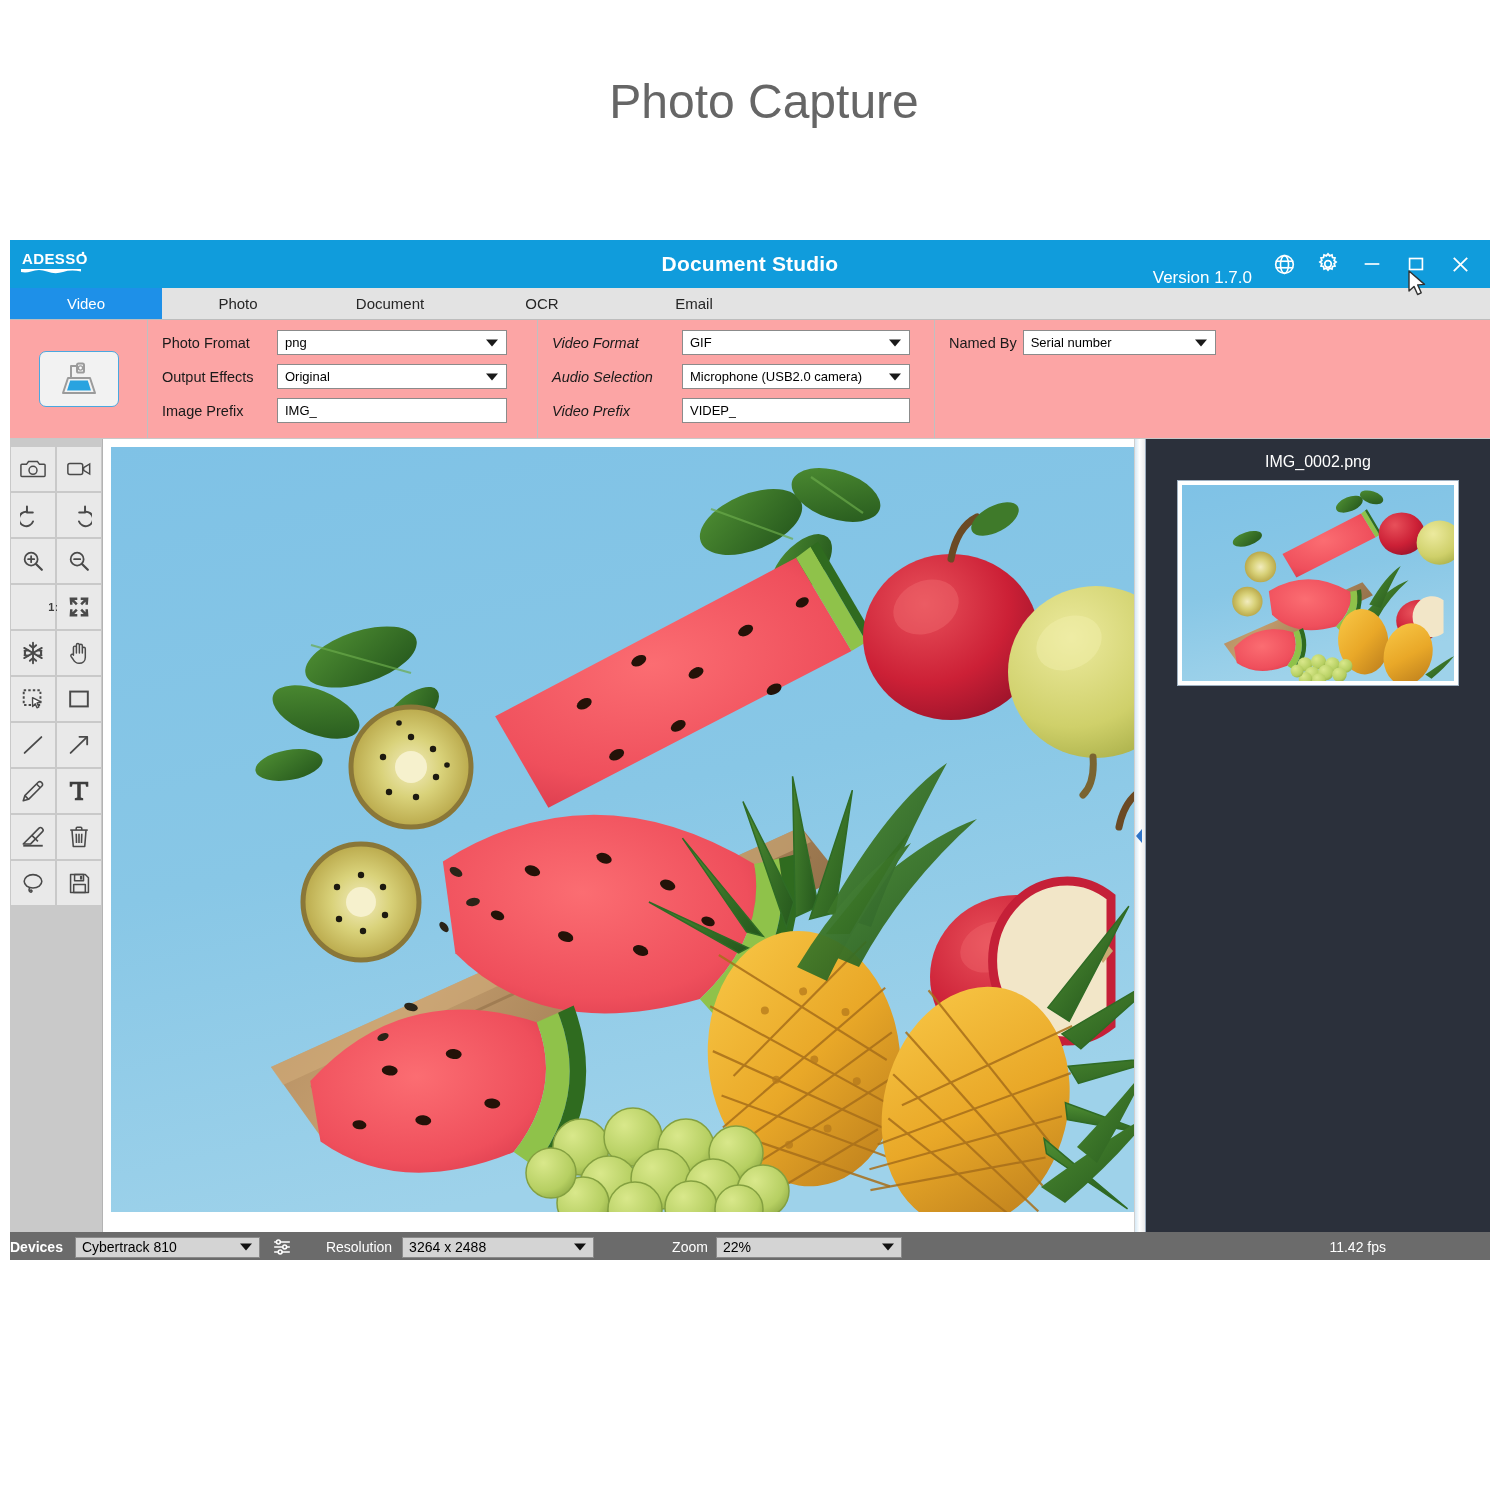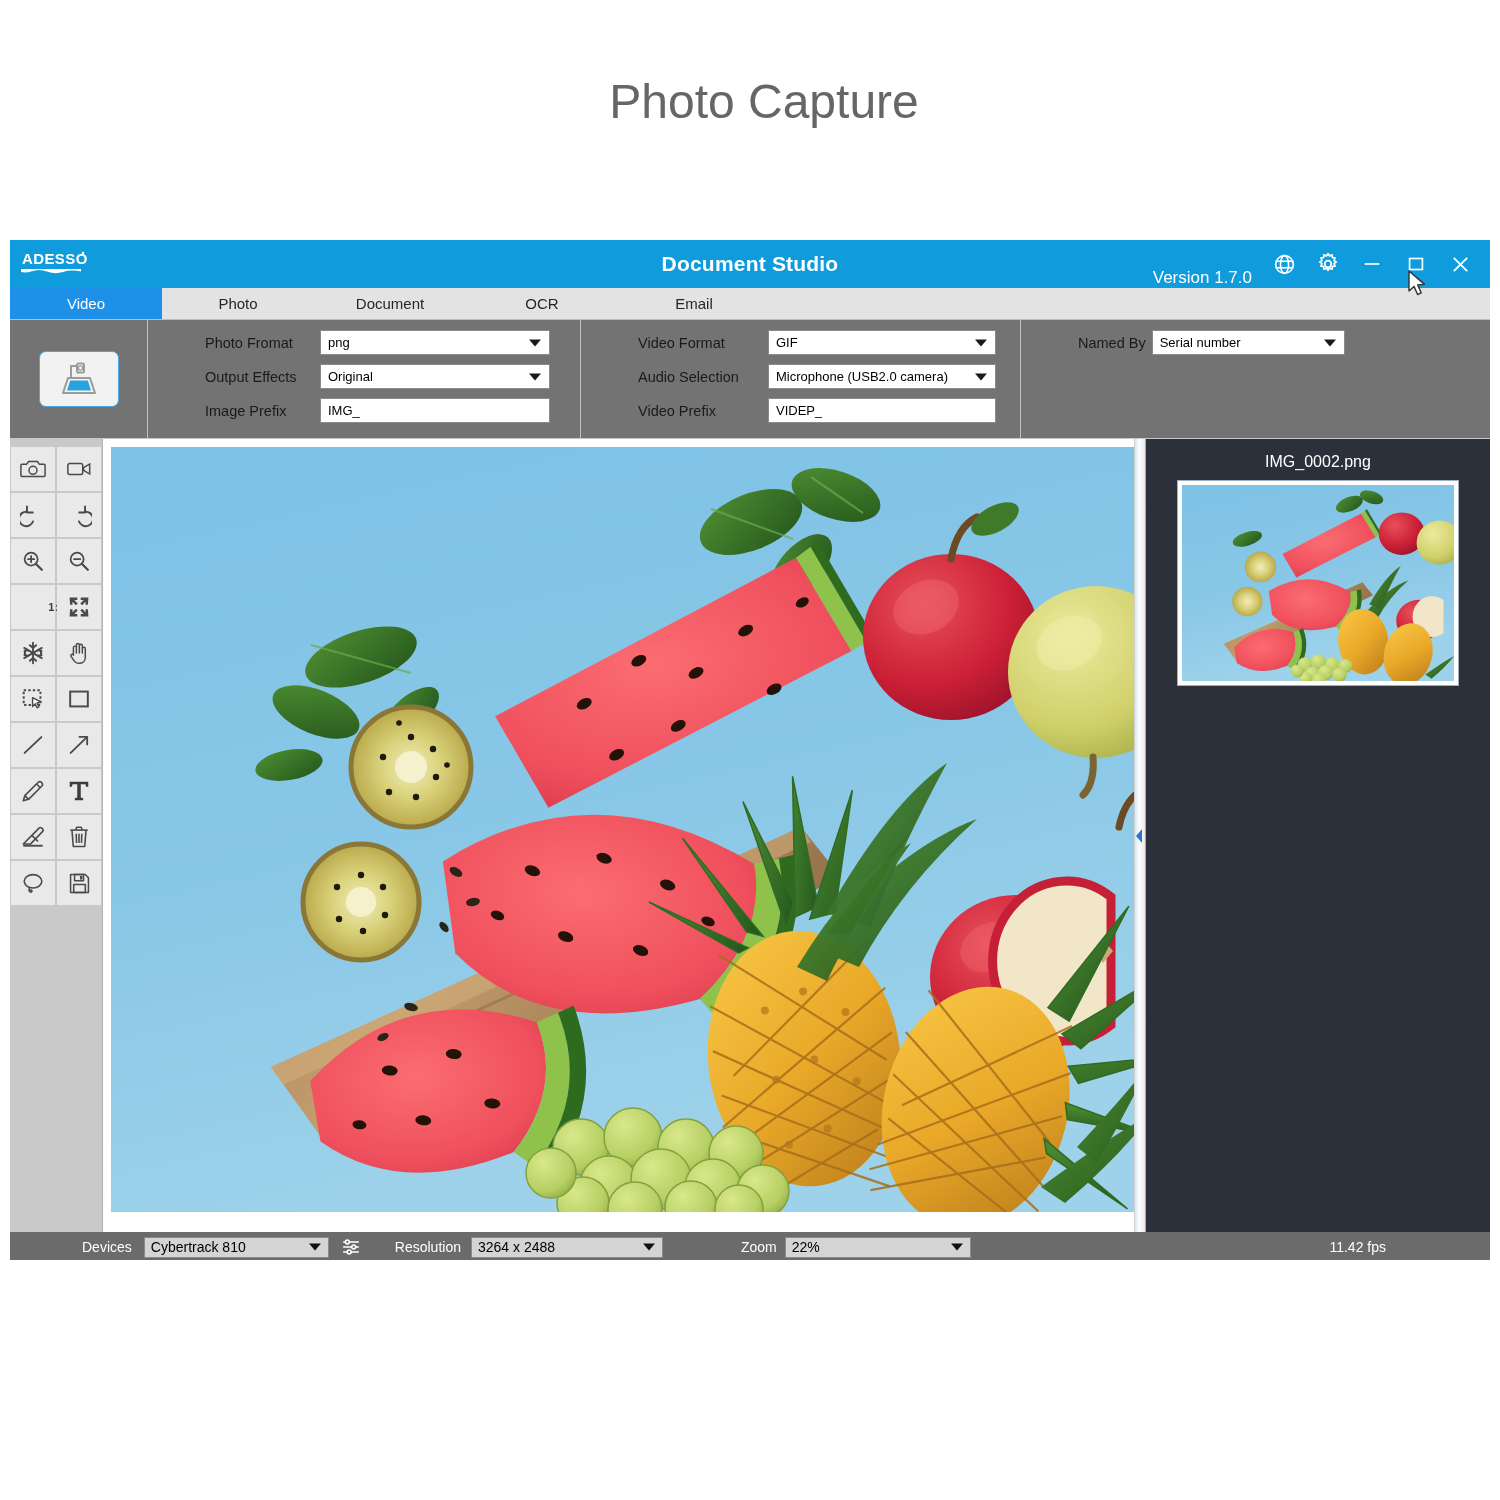--- a/index.html
+++ b/index.html
@@ -89,25 +89,24 @@
   #tab-video{width:152px;}
   #tab-photo{width:152px;}
   #tab-document{width:152px;}
   #tab-ocr{width:152px;}
   #tab-email{width:152px;}
 
   
   #settings-panel{
     position:relative;
     height:118px;width:100%;
-    background:#737373;
+    background:#fca5a5;
     border-bottom:1px solid #c8c8c8;
     display:flex;
     align-items:stretch;
-    gap:43px;
   }
   #capture-btn-cell{
     width:137px;
     display:flex;align-items:center;justify-content:center;
     border-right:1px solid #c0c0c0;
   }
   #capture-btn{
     width:78px;height:54px;
     background:#f2f2f2;
     border:1.5px solid #4aa8e0;
@@ -125,21 +124,21 @@
   #group-2{width:382px;}
   #group-3{width:auto;flex:1;border-right:none;}
   .field-row{
     display:flex;align-items:center;
     height:25px;
   }
   .field-label{
     font-size:14.5px;color:#1a1a1a;white-space:nowrap;
   }
   #group-1 .field-label{width:115px;}
-  #group-2 .field-label{width:130px;}
+  #group-2 .field-label{width:130px;font-style:italic;}
   #group-3 .field-label{width:auto;margin-right:6px;}
   .ctl{
     height:25px;
     background:#ffffff;
     border:1px solid #8b8b8b;
     display:flex;align-items:center;
     font-size:13px;color:#000;
     position:relative;
     box-sizing:border-box;
   }
@@ -263,21 +262,21 @@
     box-sizing:border-box;
   }
   .sb-ctl .val{padding-left:6px;white-space:nowrap;}
   .sb-ctl .caret{
     position:absolute;right:7px;top:50%;transform:translateY(-50%);
     width:0;height:0;
     border-left:6px solid transparent;
     border-right:6px solid transparent;
     border-top:7px solid #111;
   }
-  #devices-label{margin-left:72px;}
+  #devices-label{font-weight:bold;}
   #devices-select{width:185px;margin-left:12px;}
   #device-settings-icon{margin-left:12px;display:flex;align-items:center;}
   #resolution-label{margin-left:34px;}
   #resolution-select{width:192px;margin-left:10px;}
   #zoom-label{margin-left:78px;}
   #zoom-select{width:186px;margin-left:8px;}
   #fps-label{position:absolute;right:104px;font-size:14px;color:#ffffff;}
 </style>
 </head>
 <body>

